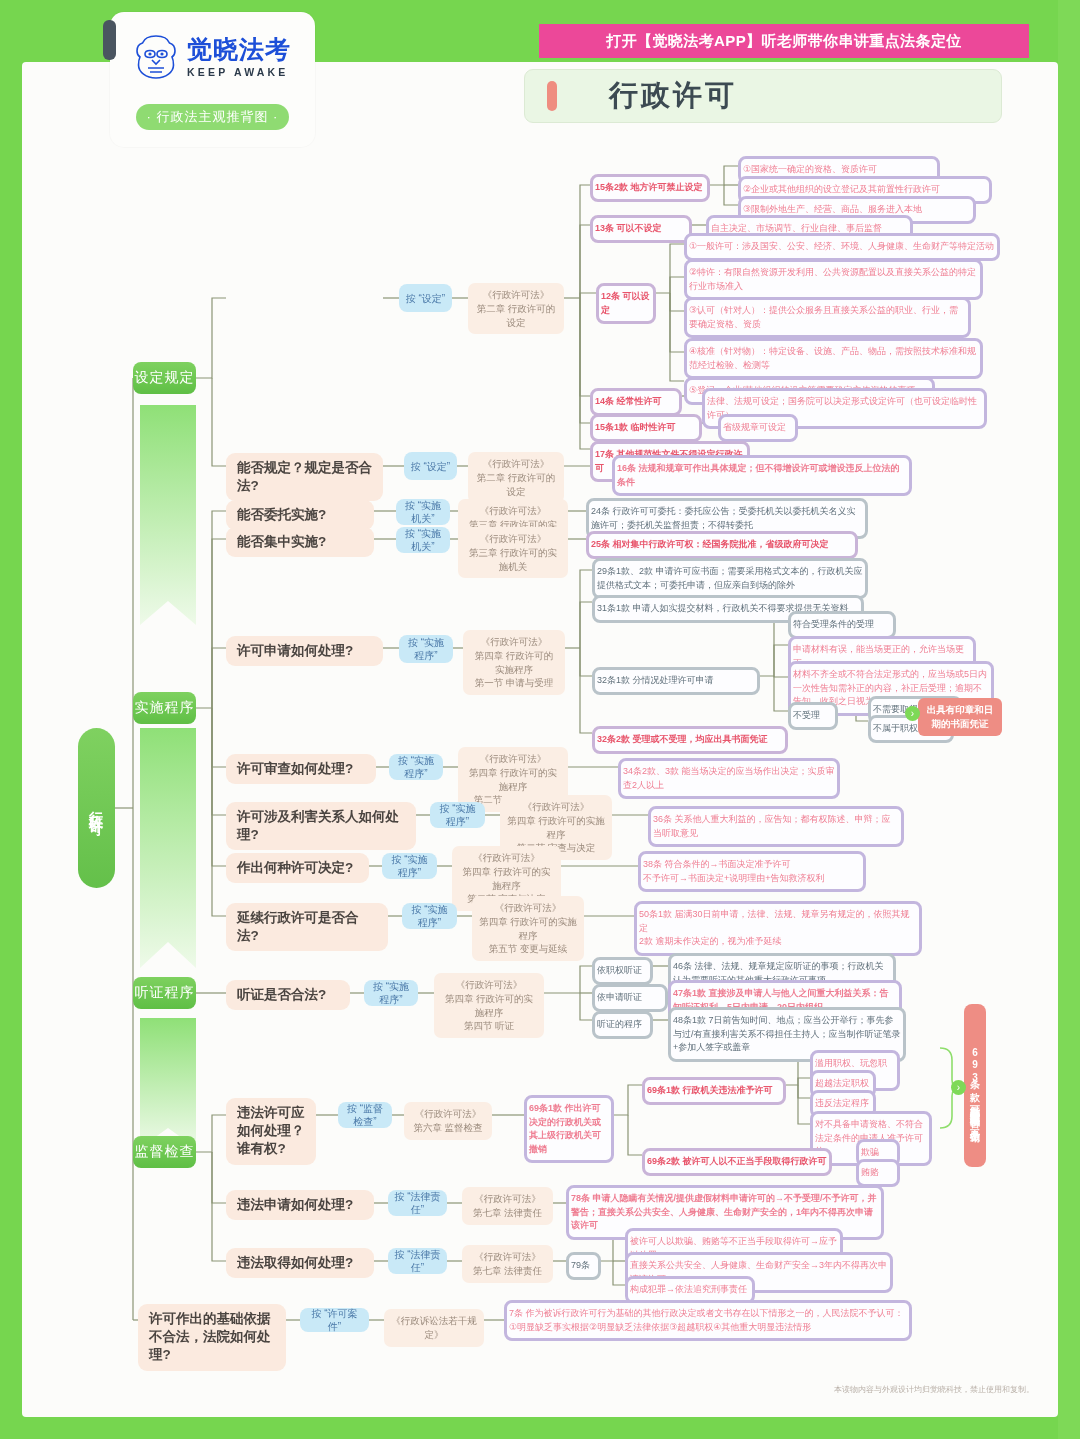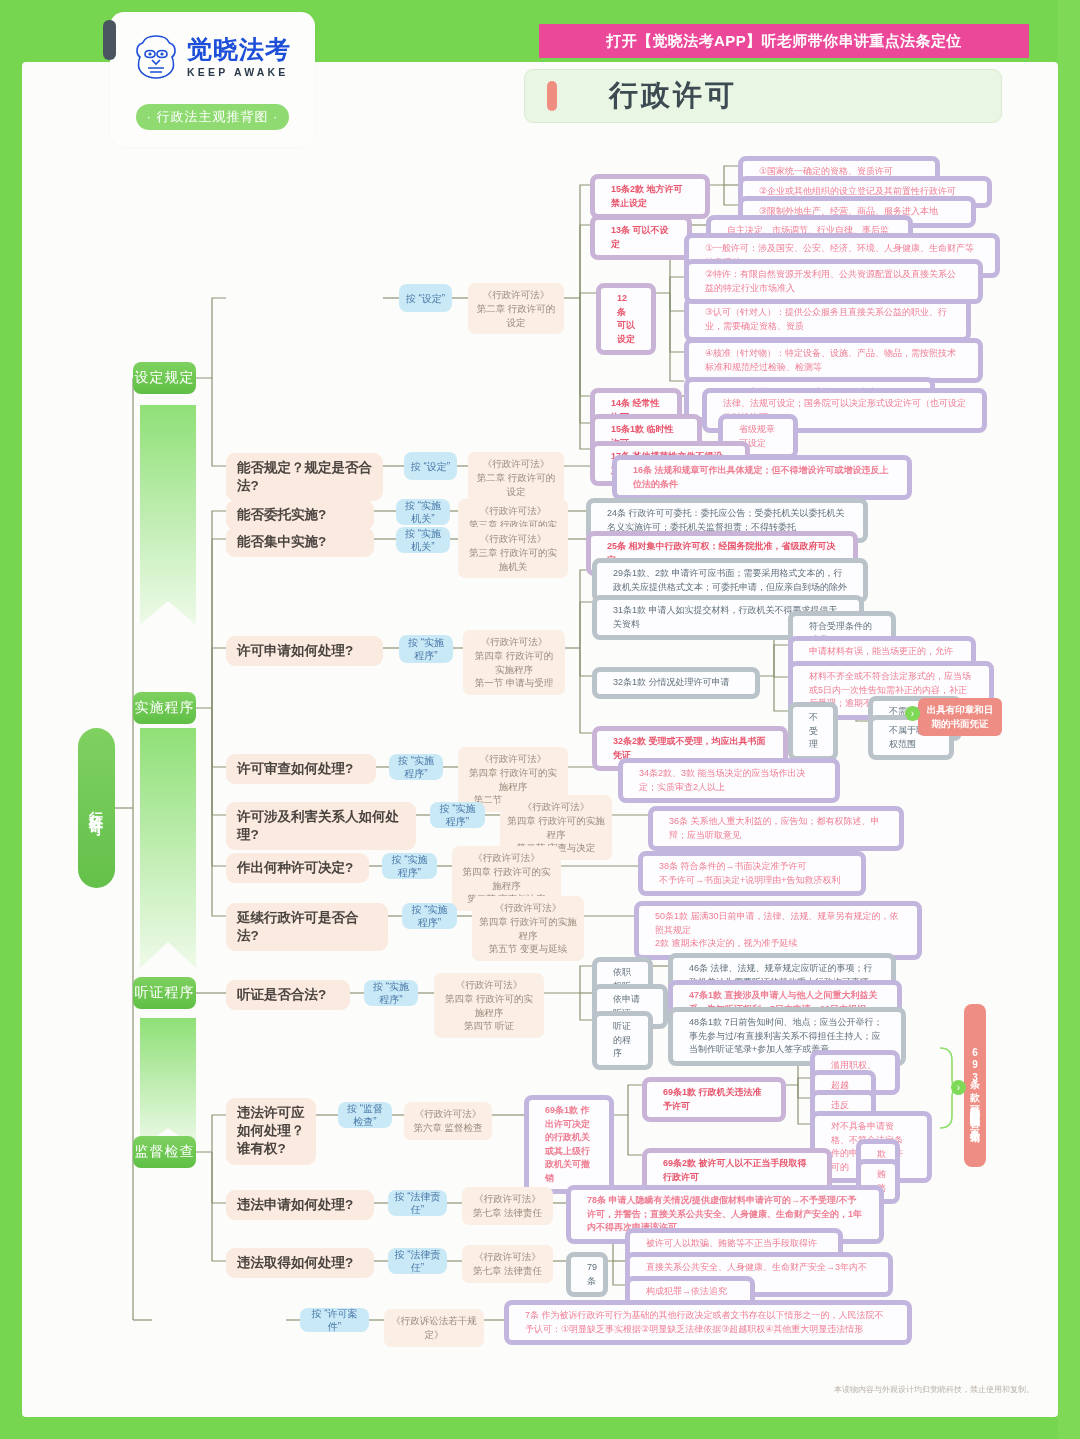--- a/index.html
+++ b/index.html
@@ -89,22 +89,22 @@
     background:#c9e9f7; color:#4b79a8; font-size:10px; border-radius:8px;
     justify-content:center; text-align:center; line-height:1.3; padding:4px 6px;
   }
   
   .law{
     background:#fbeee4; color:#9a8a7c; font-size:9.5px; border-radius:7px;
     justify-content:center; text-align:center; line-height:1.45; padding:5px 7px;
   }
   
   .c{
-    border:5px solid #c4b5fd; background:#fdfdff; border-radius:8px;
-    font-size:9px; line-height:1.5; padding:4px 16px; color:#5b6bb0;
+    border:3px solid #c4b5fd; background:#fdfdff; border-radius:8px;
+    font-size:9px; line-height:1.5; padding:4px 2px; color:#5b6bb0;
   }
   .c.red{ color:#e8556c; border-color:#c9b4d8;}
   .c.pink{ color:#ef7d92; border-color:#c3b6de;}
   .c.bold{ font-weight:700;}
   .c.plain{ color:#5f6f7a; border-color:#b9c3c9;}
 
   
   .pinkbox{
     background:#ee8d84; color:#fff; font-size:9.5px; font-weight:700;
     border-radius:6px; text-align:center; line-height:1.45; padding:5px 6px;
@@ -457,20 +457,21 @@
 
 <div class="node q" style="left:226px; top:1248px; width:148px;">违法取得如何处理?</div>
 <div class="node tag" style="left:388px; top:1248px; width:59px; height:26px;">按 “法律责任”</div>
 <div class="node law" style="left: 462px; top: 1245px; width: 91px; white-space: pre-line;">《行政许可法》
 第七章 法律责任</div>
 <div class="node c plain" style="left:566px; top:1252px; width:35px;">79条</div>
 <div class="node c pink" style="left:625px; top:1228px; width:218px;">被许可人以欺骗、贿赂等不正当手段取得许可→应予以处罚</div>
 <div class="node c pink" style="left:625px; top:1252px; width:268px;">直接关系公共安全、人身健康、生命财产安全→3年内不得再次申请该许可</div>
 <div class="node c pink" style="left:625px; top:1276px; width:130px;">构成犯罪→依法追究刑事责任</div>
 
+<div class="node q" style="left:138px; top:1304px; width:148px;">许可作出的基础依据不合法，法院如何处理?</div>
 <div class="node tag" style="left:300px; top:1308px; width:69px; height:24px;">按 “许可案件”</div>
 <div class="node law" style="left: 384px; top: 1309px; width: 100px; white-space: pre-line;">《行政诉讼法若干规定》</div>
 <div class="node c pink" style="left:504px; top:1300px; width:408px;">7条 作为被诉行政许可行为基础的其他行政决定或者文书存在以下情形之一的，人民法院不予认可：①明显缺乏事实根据②明显缺乏法律依据③超越职权④其他重大明显违法情形</div>
 
 <div class="dot" style="left:905px; top:706px;">›</div>
 <div class="dot" style="left:951px; top:1080px;">›</div>
 </div>
 
 <div id="footnote">本读物内容与外观设计均归觉晓科技，禁止使用和复制。</div>
 

